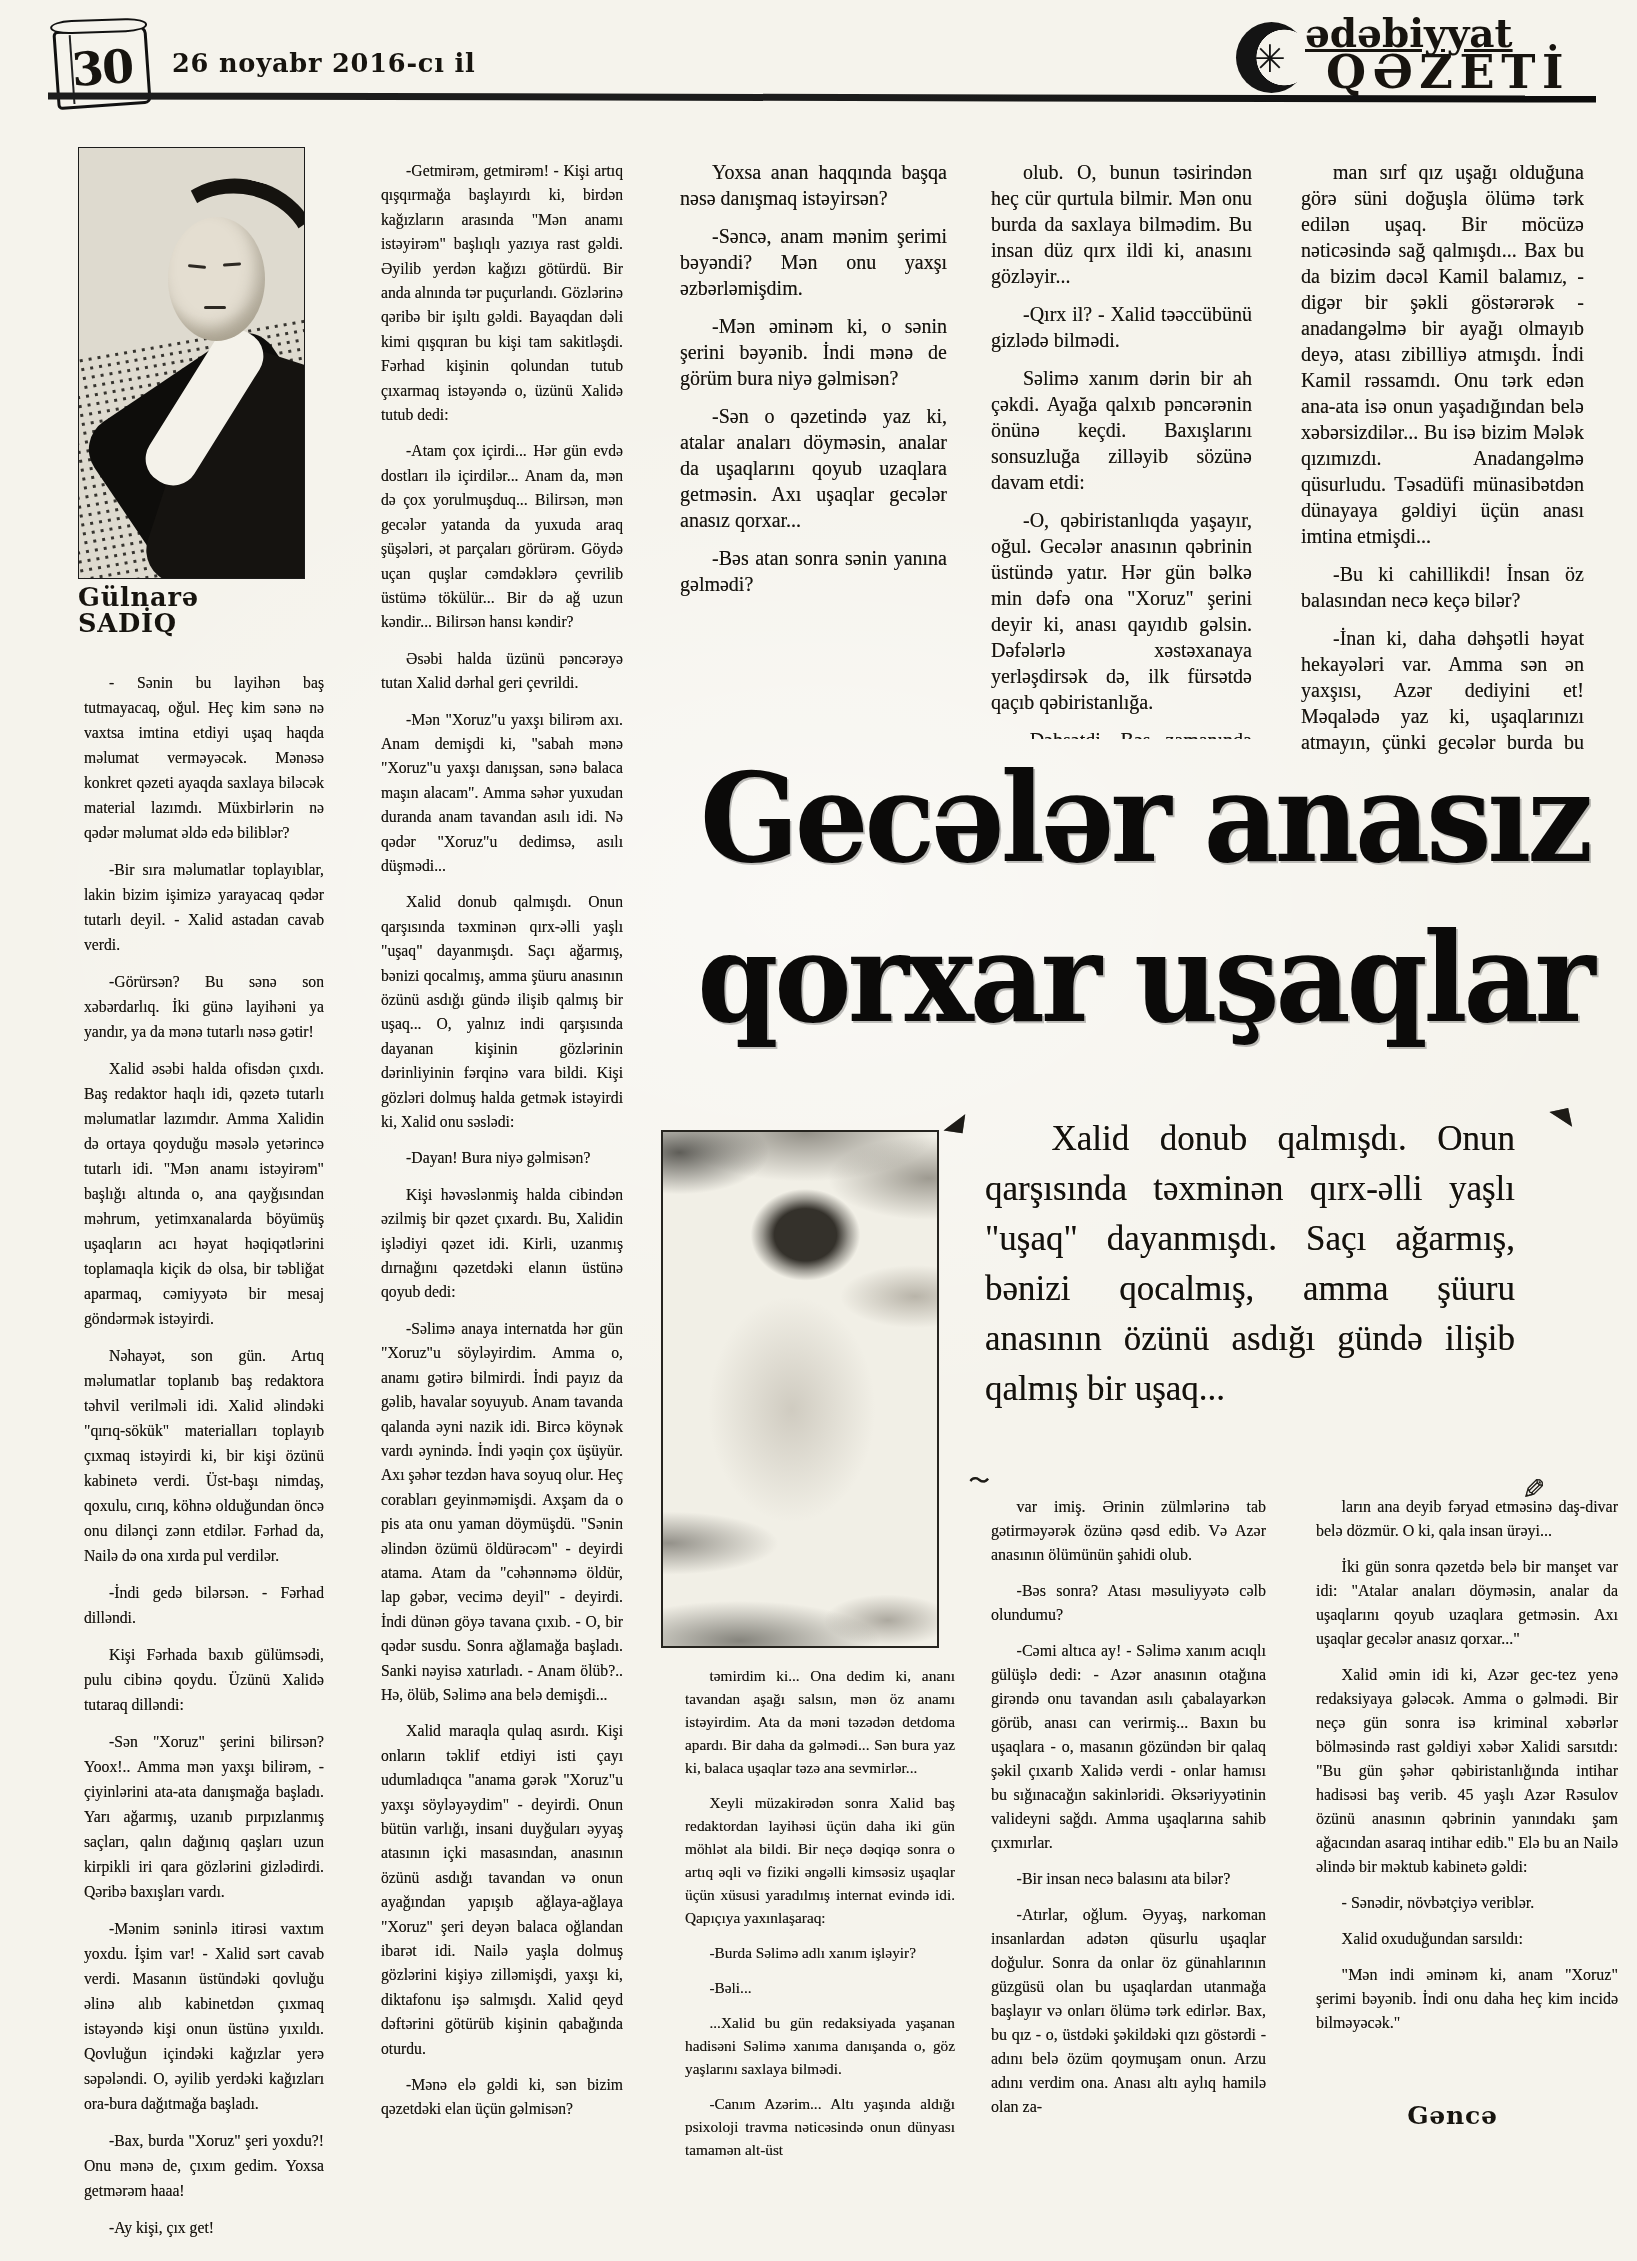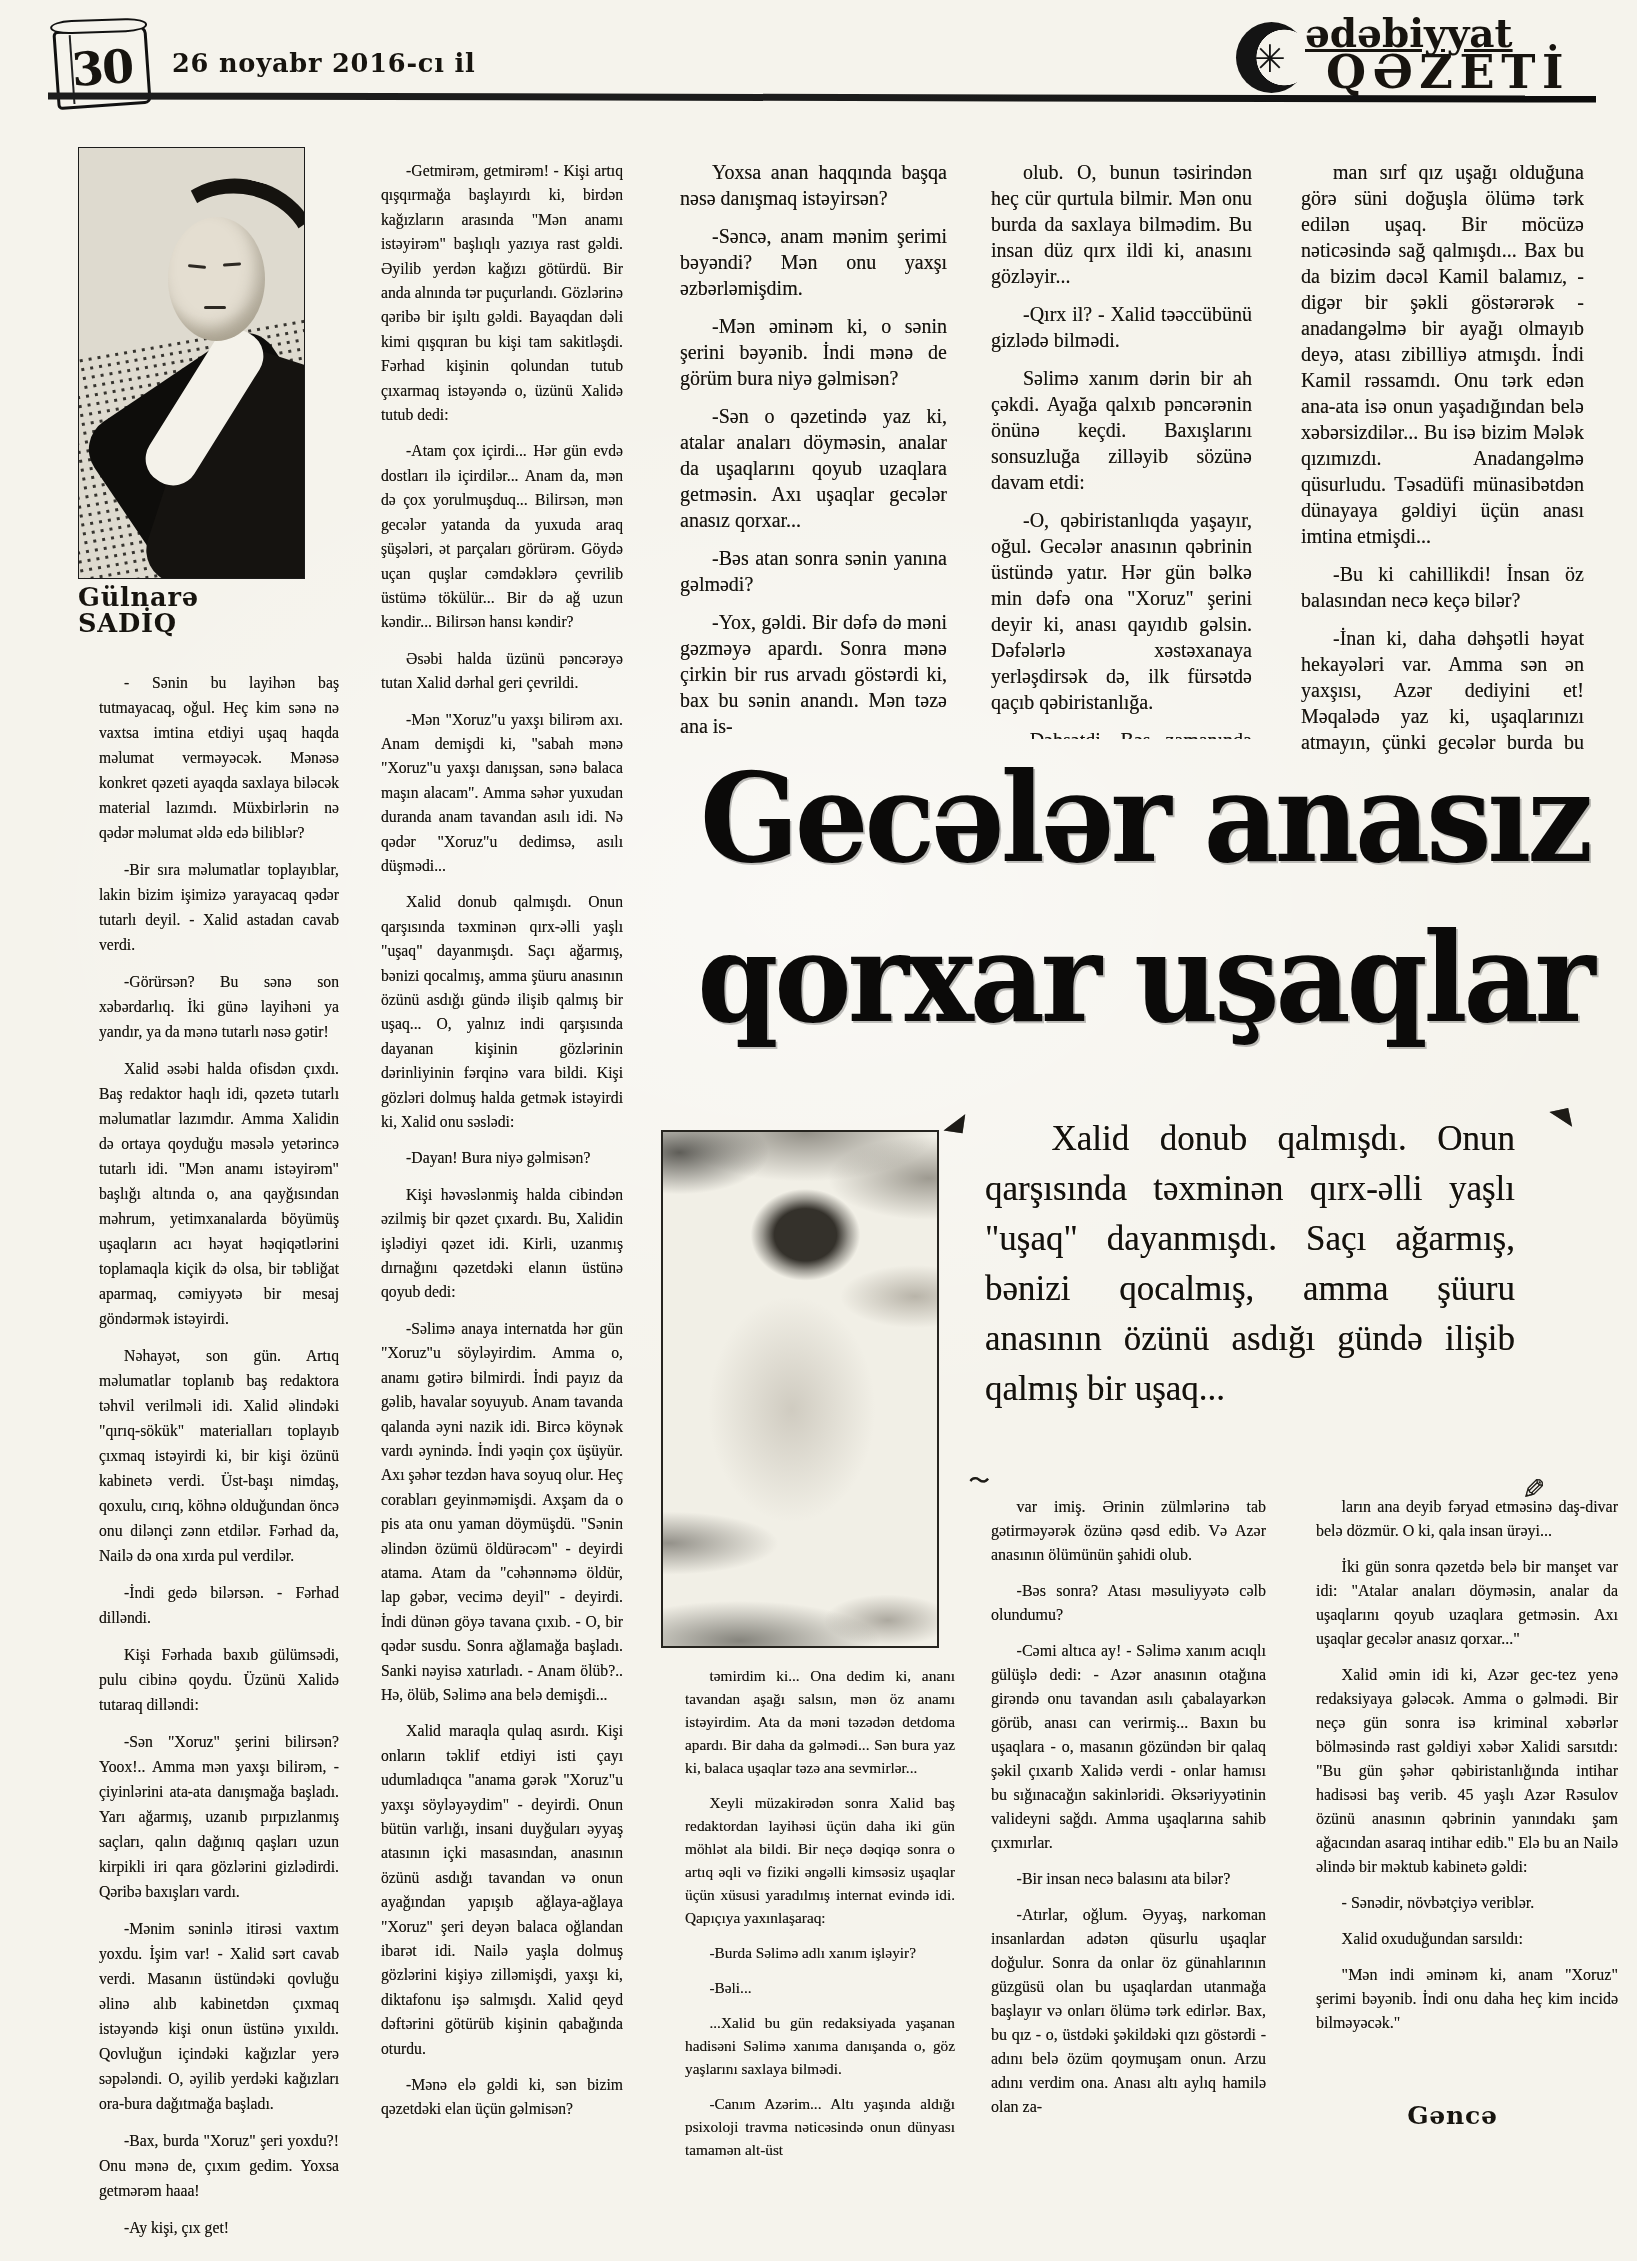--- a/index.html
+++ b/index.html
@@ -88,21 +88,21 @@
     position:absolute; left:78px; top:585px; width:225px; 
     font:bold 25.6px/1 "DejaVu Serif",serif; letter-spacing:0.8px;
   }
   
   .bodytext{
     position:absolute; text-align:justify; overflow:hidden;
     font-size:20px; line-height:26px;
     text-shadow:0 0 0.4px rgba(20,15,5,.55);
   }
   .bodytext p{margin:12px; text-indent:1.6em;}
-  .c1{left:87px;  top:658px;  width:264px; height:1598px; font-size:15.7px; line-height:25px;}
+  .c1{left:72px;  top:658px;  width:264px; height:1598px; font-size:15.7px; line-height:25px;}
   .c2{left:369px; top:147px;  width:266px; height:2108px; font-size:15.7px; line-height:24.4px;}
   .c3t{left:668px;  top:147px; width:291px; height:601px;}
   .c4t{left:979px; top:147px; width:285px; height:592px;}
   .c5t{left:1289px; top:147px; width:307px; height:608px;}
   .c3b{left:673px;  top:1652px; width:294px; height:599px; font-size:15.3px; line-height:23px;}
   .c4b{left:979px; top:1483px; width:299px; height:772px; font-size:16px; line-height:24px;}
   .c5b{left:1304px; top:1483px; width:326px; height:772px; font-size:16px; line-height:24px;}
   
   .headline{
     position:absolute; left:657px; top:748px; width:975px; height:330px;
@@ -204,21 +204,20 @@
       <p>-Səlimə anaya internatda hər gün "Xoruz"u söyləyirdim. Amma o, anamı gətirə bilmirdi. İndi payız da gəlib, havalar soyuyub. Anam tavanda qalanda əyni nazik idi. Bircə köynək vardı əynində. İndi yəqin çox üşüyür. Axı şəhər tezdən hava soyuq olur. Heç corabları geyinməmişdi. Axşam da o pis ata onu yaman döymüşdü. "Sənin əlindən özümü öldürəcəm" - deyirdi atama. Atam da "cəhənnəmə öldür, lap gəbər, vecimə deyil" - deyirdi. İndi dünən göyə tavana çıxıb. - O, bir qədər susdu. Sonra ağlamağa başladı. Sanki nəyisə xatırladı. - Anam ölüb?.. Hə, ölüb, Səlimə ana belə demişdi...</p>
       <p>Xalid maraqla qulaq asırdı. Kişi onların təklif etdiyi isti çayı udumladıqca "anama gərək "Xoruz"u yaxşı söyləyəydim" - deyirdi. Onun bütün varlığı, insani duyğuları əyyaş atasının içki masasından, anasının özünü asdığı tavandan və onun ayağından yapışıb ağlaya-ağlaya "Xoruz" şeri deyən balaca oğlandan ibarət idi. Nailə yaşla dolmuş gözlərini kişiyə zilləmişdi, yaxşı ki, diktafonu işə salmışdı. Xalid qeyd dəftərini götürüb kişinin qabağında oturdu.</p>
       <p>-Mənə elə gəldi ki, sən bizim qəzetdəki elan üçün gəlmisən?</p>
     </div>
   <div class="bodytext c3t">
       <p>Yoxsa anan haqqında başqa nəsə danışmaq istəyirsən?</p>
       <p>-Səncə, anam mənim şerimi bəyəndi? Mən onu yaxşı əzbərləmişdim.</p>
       <p>-Mən əminəm ki, o sənin şerini bəyənib. İndi mənə de görüm bura niyə gəlmisən?</p>
       <p>-Sən o qəzetində yaz ki, atalar anaları döyməsin, analar da uşaqlarını qoyub uzaqlara getməsin. Axı uşaqlar gecələr anasız qorxar...</p>
       <p>-Bəs atan sonra sənin yanına gəlmədi?</p>
-      <p>-Yox, gəldi. Bir dəfə də məni gəzməyə apardı. Sonra mənə çirkin bir rus arvadı göstərdi ki, bax bu sənin anandı. Mən təzə ana is-</p>
     </div>
   <div class="bodytext c4t">
       <p>olub. O, bunun təsirindən heç cür qurtula bilmir. Mən onu burda da saxlaya bilmədim. Bu insan düz qırx ildi ki, anasını gözləyir...</p>
       <p>-Qırx il? - Xalid təəccübünü gizlədə bilmədi.</p>
       <p>Səlimə xanım dərin bir ah çəkdi. Ayağa qalxıb pəncərənin önünə keçdi. Baxışlarını sonsuzluğa zilləyib sözünə davam etdi:</p>
       <p>-O, qəbiristanlıqda yaşayır, oğul. Gecələr anasının qəbrinin üstündə yatır. Hər gün bəlkə min dəfə ona "Xoruz" şerini deyir ki, anası qayıdıb gəlsin. Dəfələrlə xəstəxanaya yerləşdirsək də, ilk fürsətdə qaçıb qəbiristanlığa.</p>
       <p>-Dəhşətdi. Bəs zamanında ona niyə sahib çıxan olmadı? Qohum, nənə, baba - kimsə?</p>
       <p>-Atası əyyaş idi. Günü qumarxanalarda, içki masalarında keçirdi. Deyilənə görə çox gözəl anası</p>
     </div>
   <div class="bodytext c5t">

